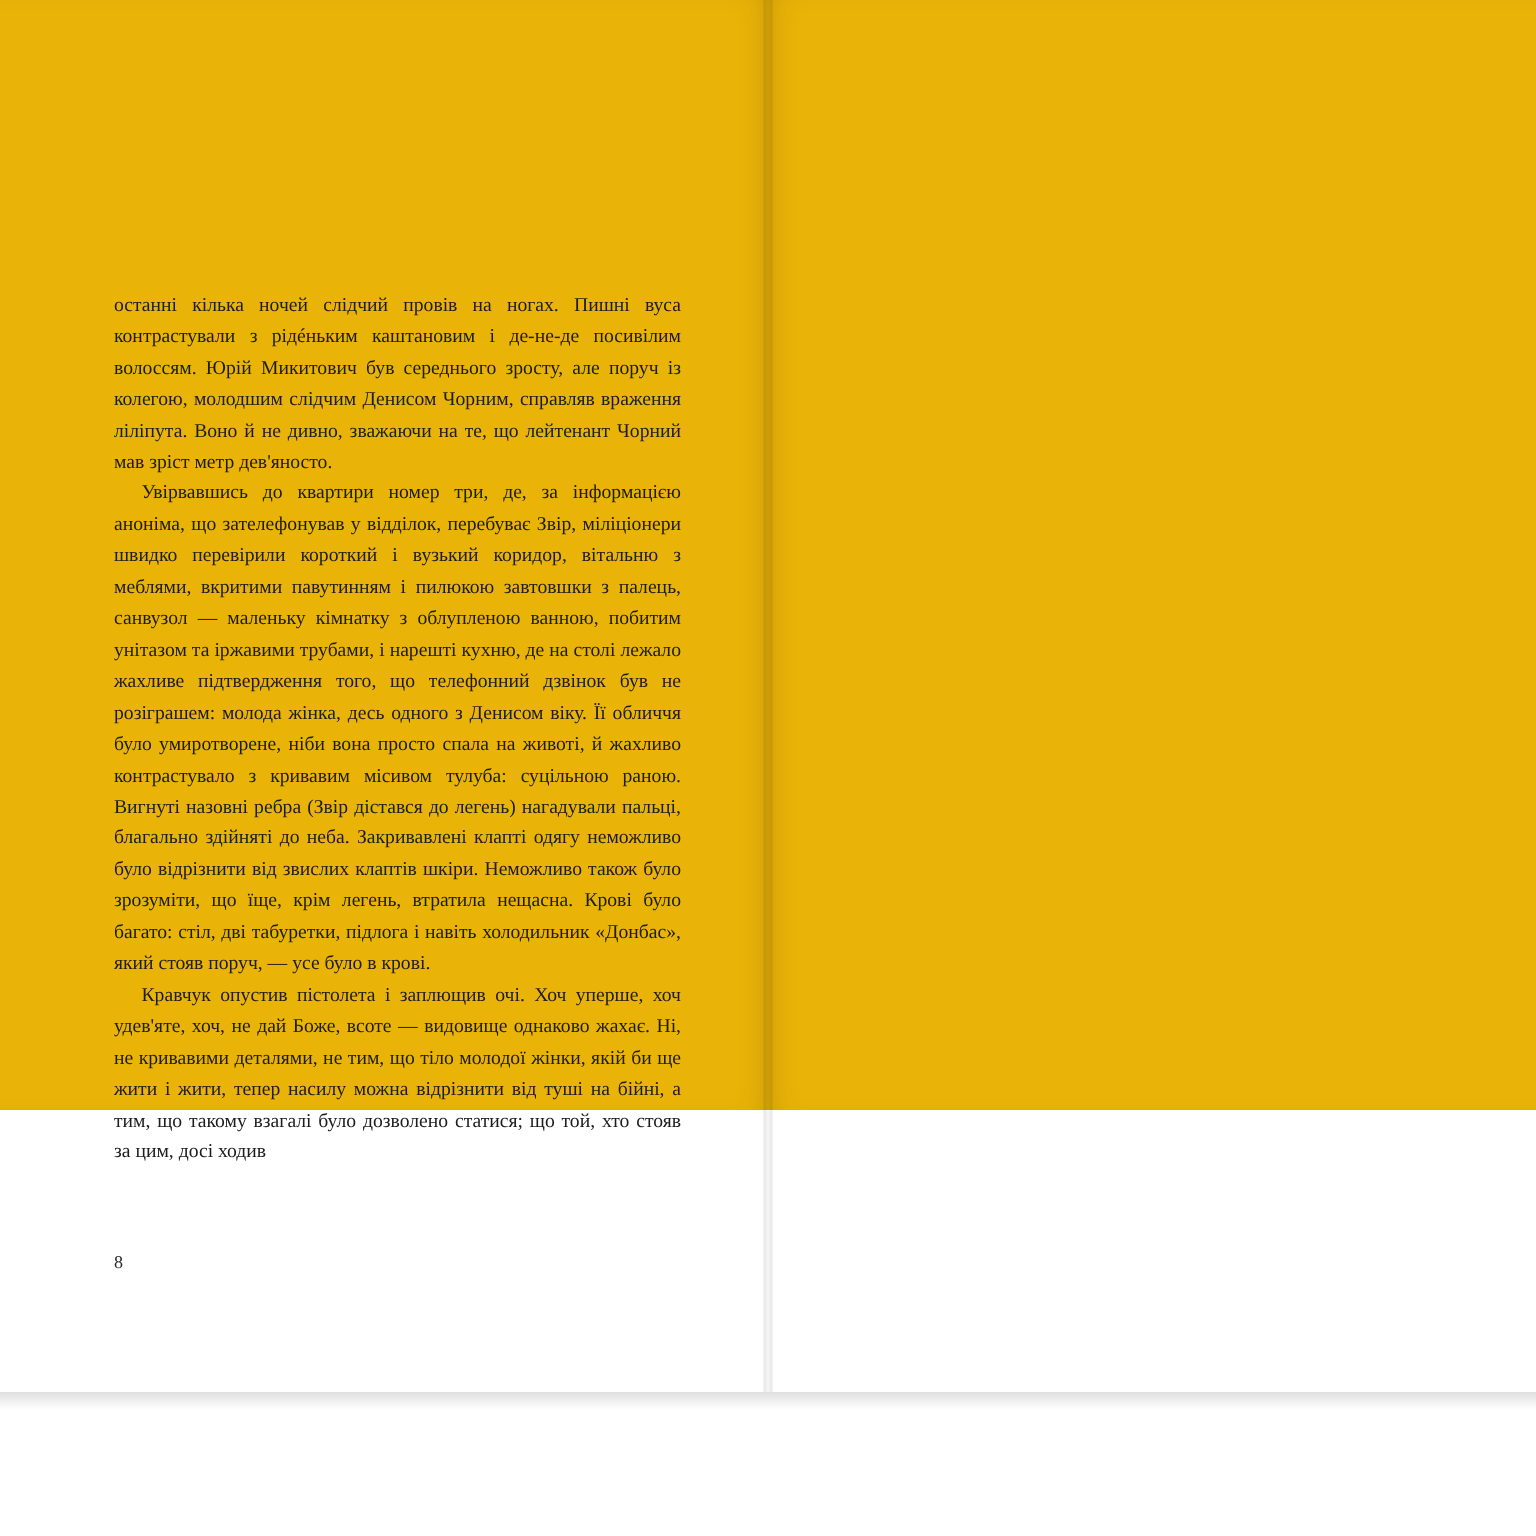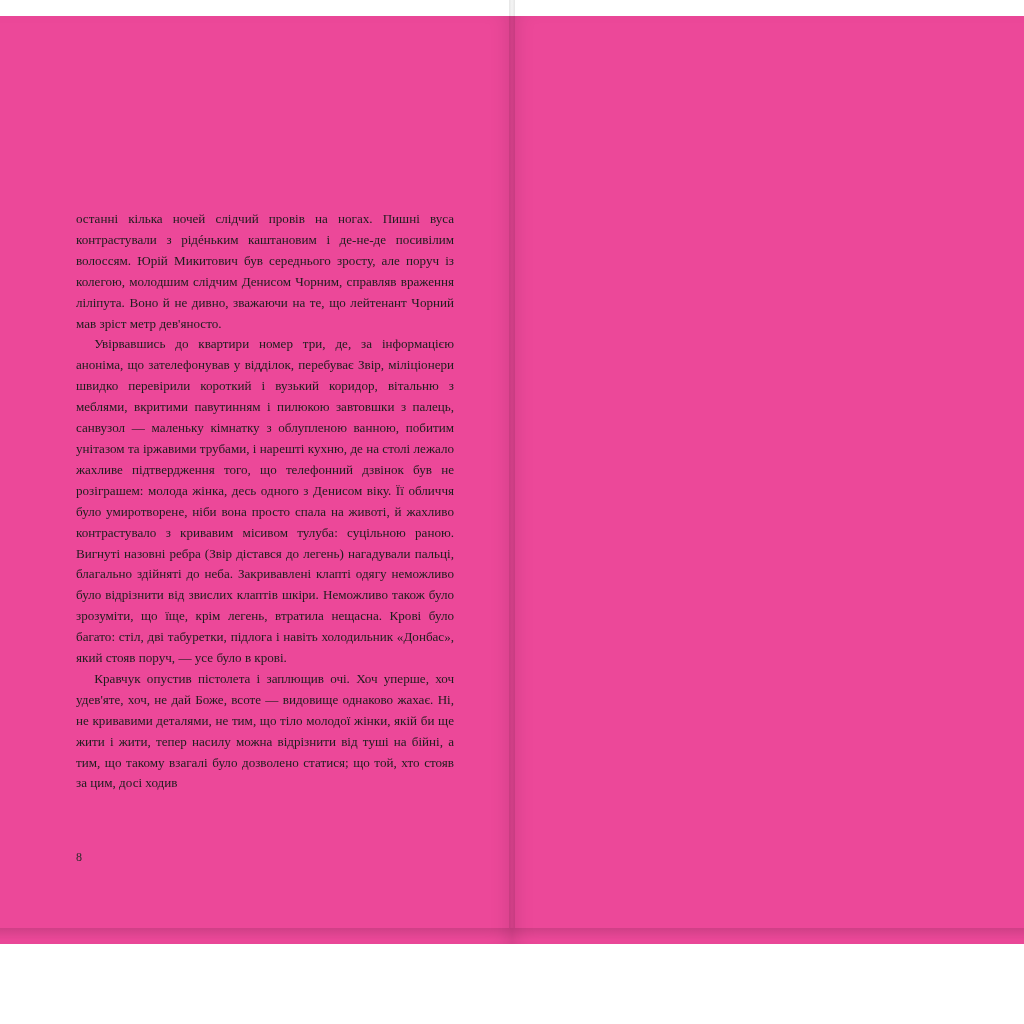--- a/index.html
+++ b/index.html
@@ -16,24 +16,24 @@
   .spread {
     position: absolute;
     left: 0;
     top: 0;
     width: 1024px;
     height: 1024px;
     background: #ffffff;
   }
   .page {
     position: absolute;
-    top: 16px;
+    top: 0;
     width: 512px;
-    height: 928px;
-    background: #ec4899;
+    height: 740px;
+    background: #eab308;
     box-sizing: border-box;
   }
   .page-left {
     left: 0;
     box-shadow: inset -14px 0 22px -14px rgba(0,0,0,0.16);
   }
   .page-right {
     left: 512px;
     box-shadow: inset 14px 0 22px -14px rgba(0,0,0,0.16);
   }

